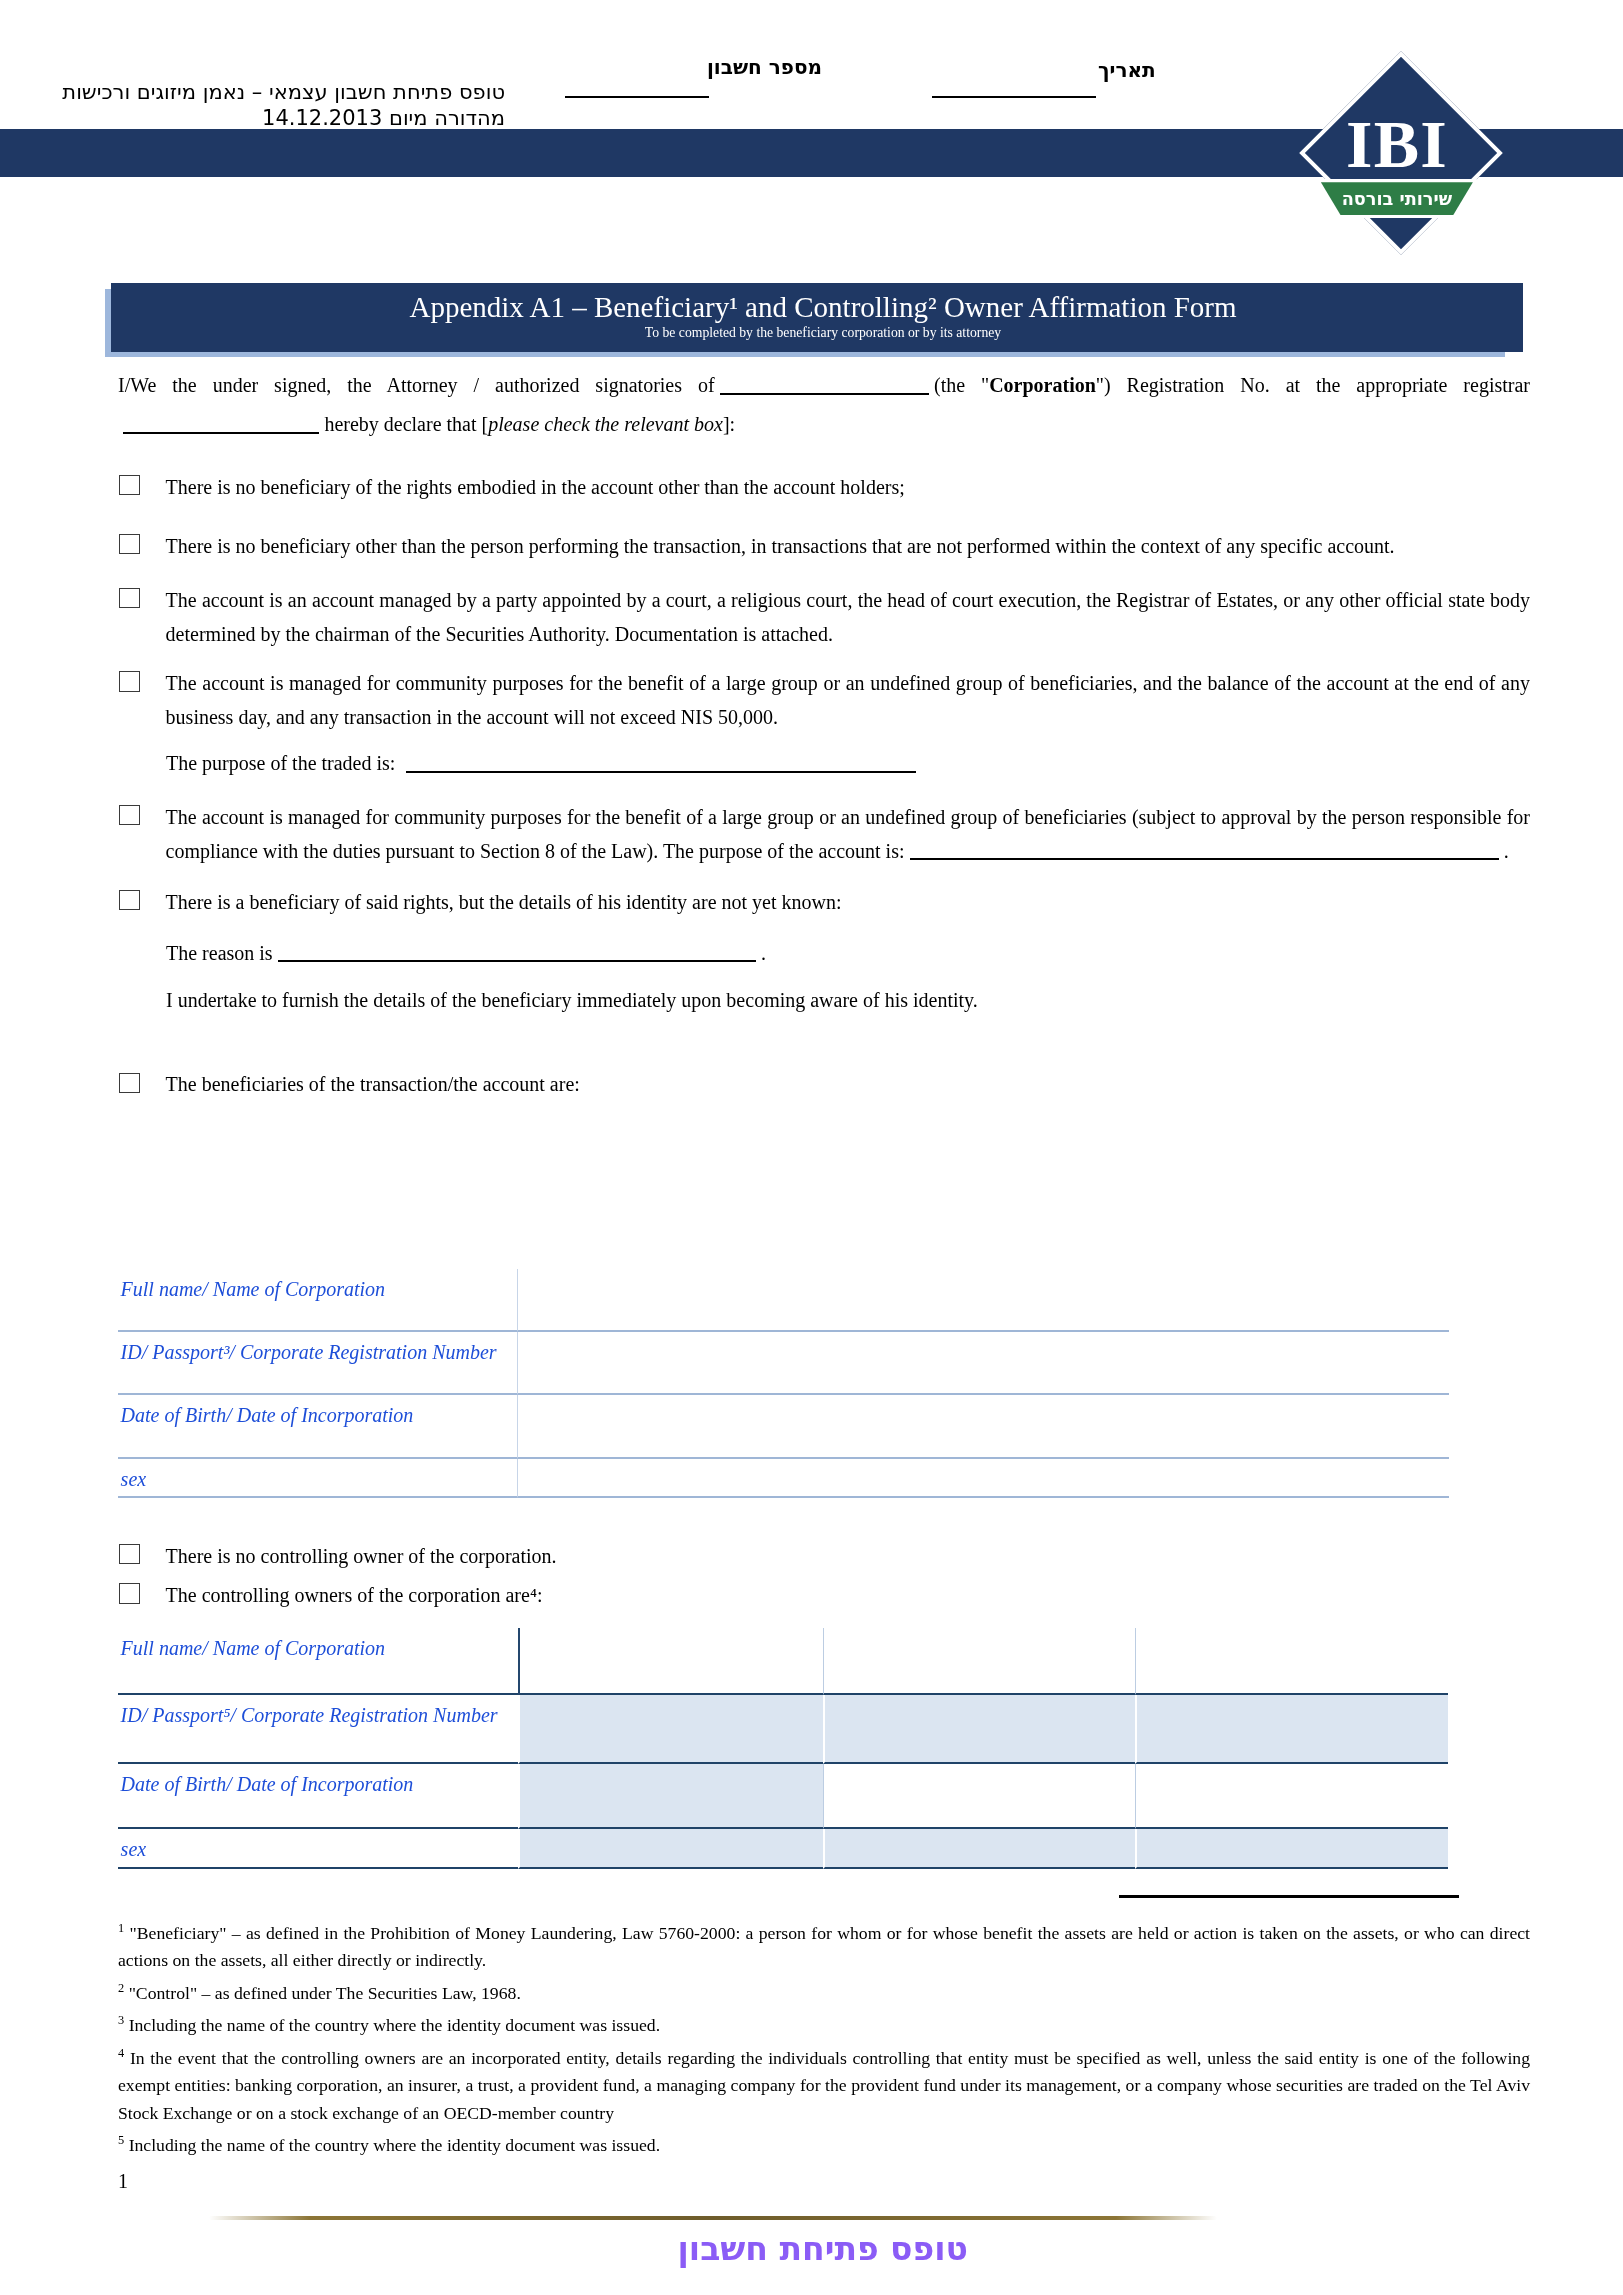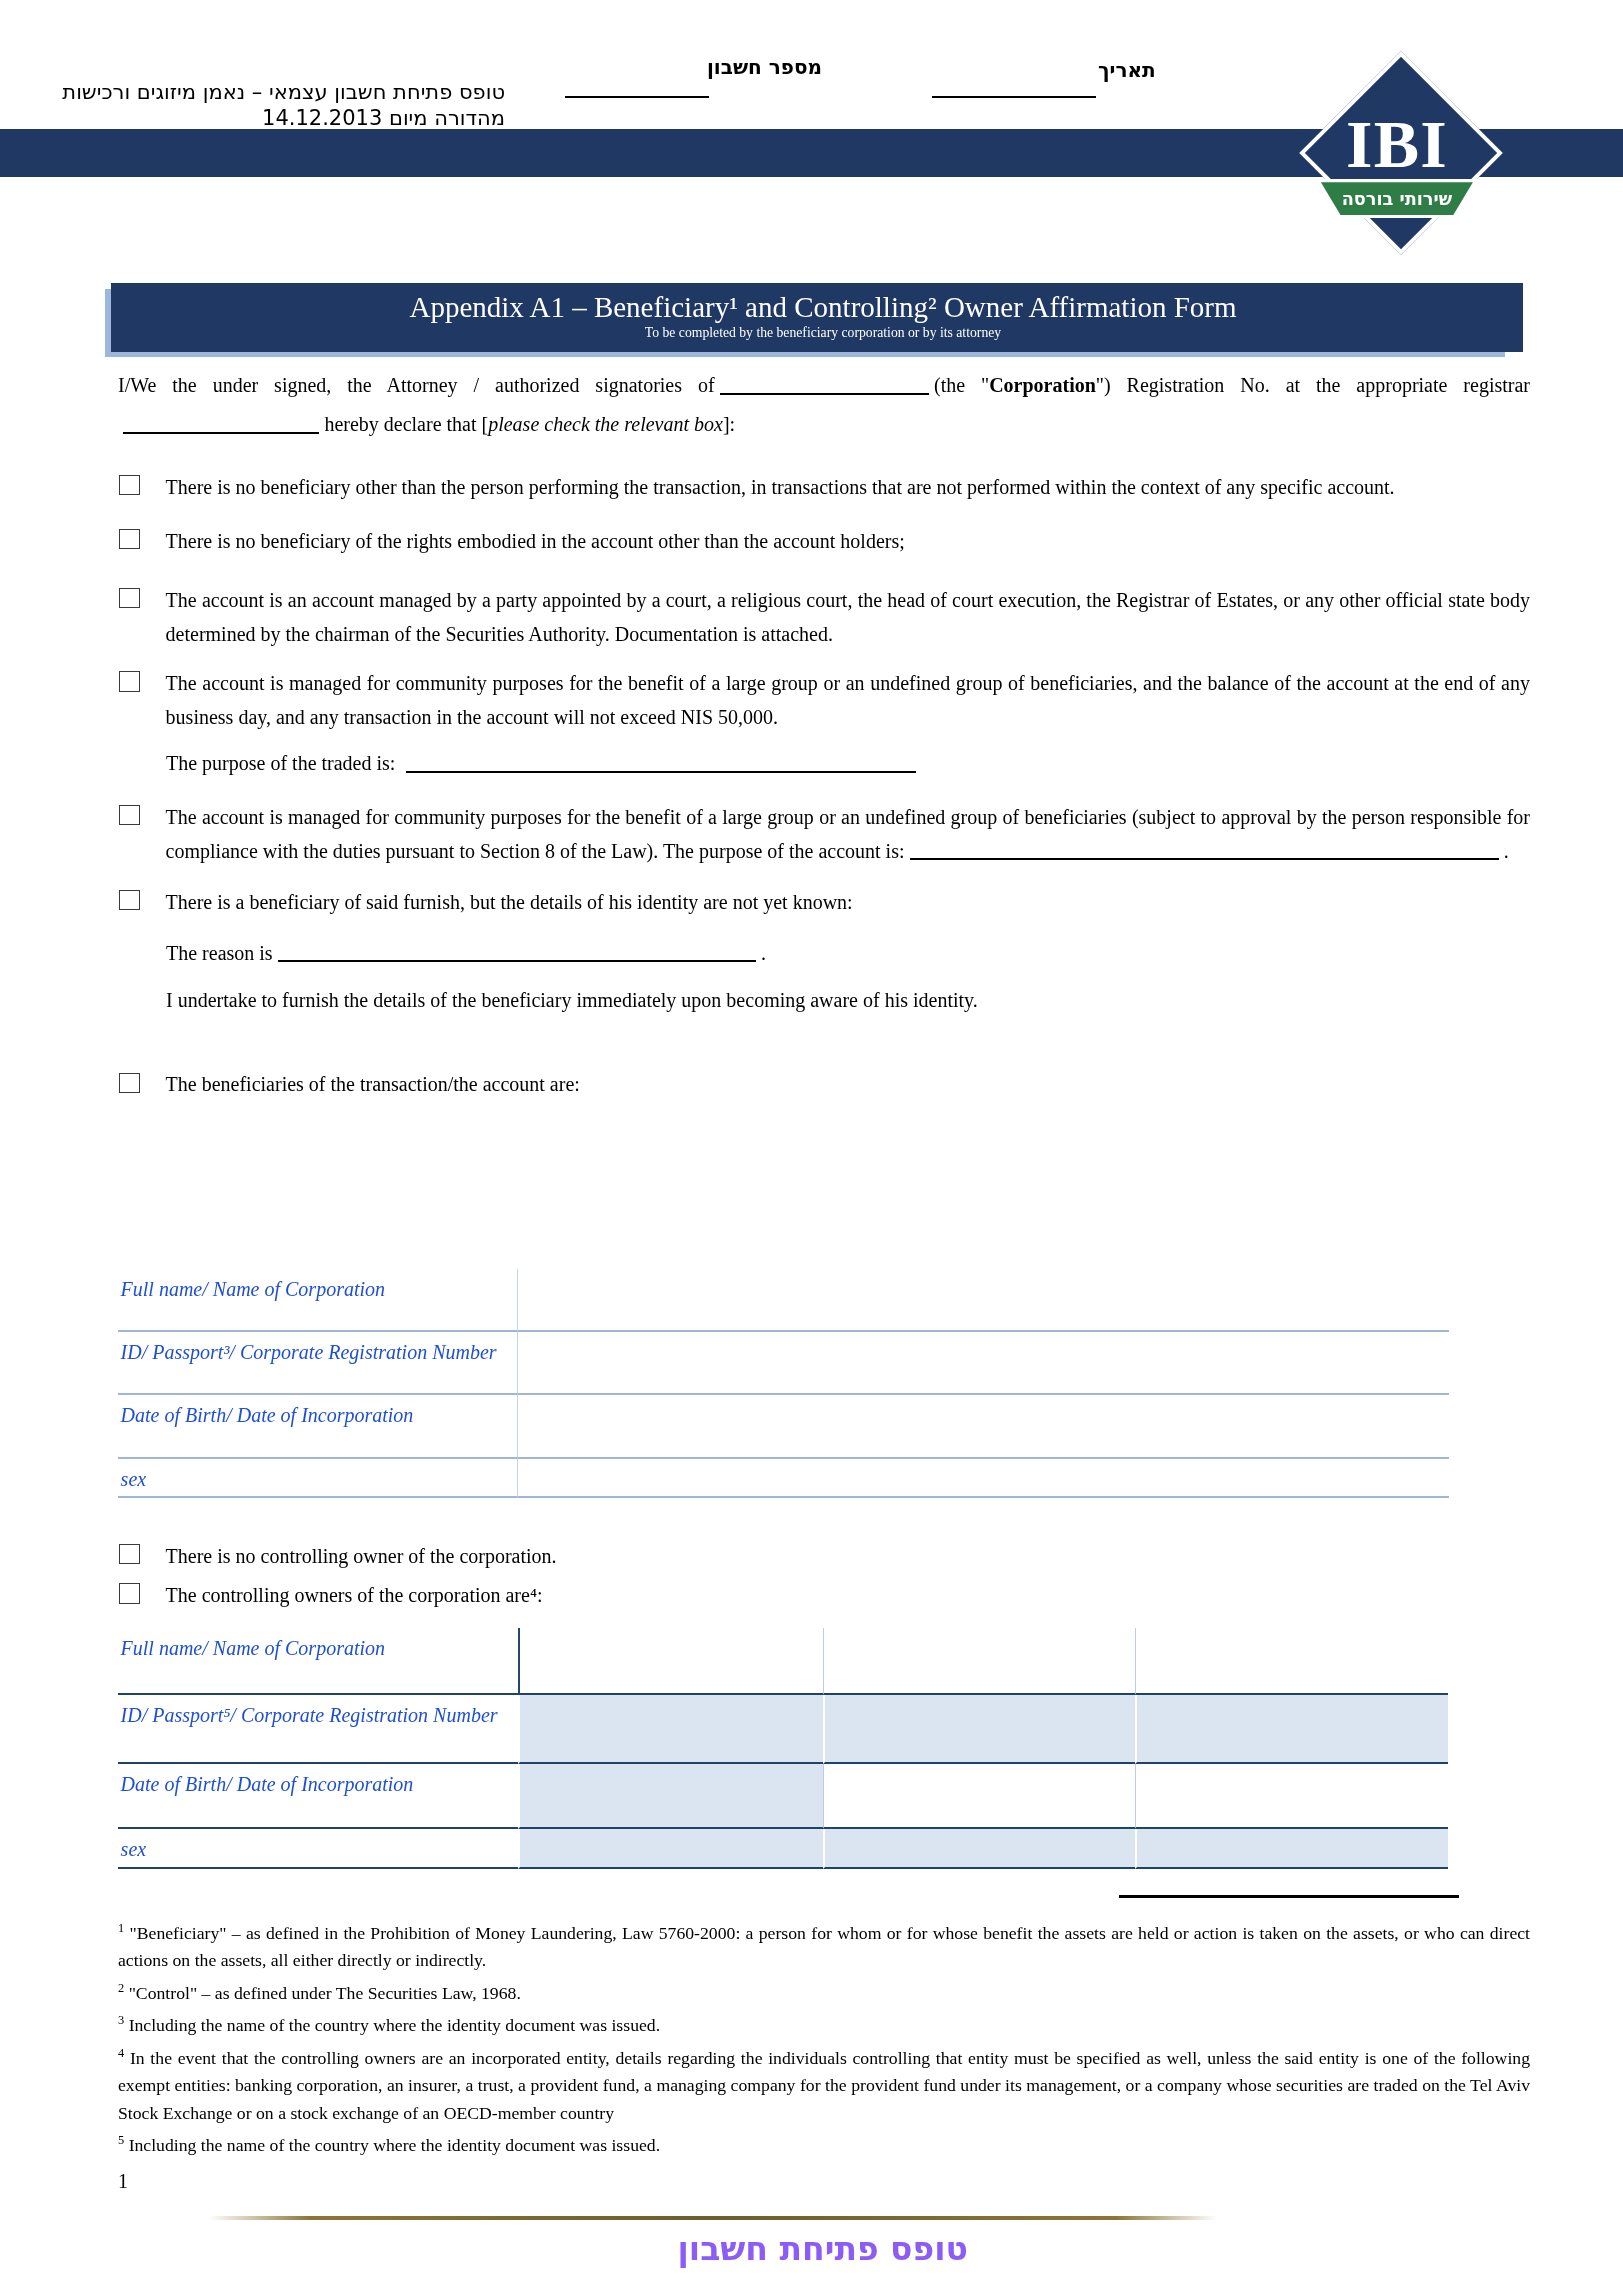--- a/index.html
+++ b/index.html
@@ -115,28 +115,28 @@
 <div class="abs title-shadow"></div>
 <div class="abs title-bar">
   <div class="title-main">Appendix A1 – Beneficiary¹ and Controlling² Owner Affirmation Form</div>
   <div class="title-sub">To be completed by the beneficiary corporation or by its attorney</div>
 </div>
 
 <div class="abs content">
 
   <p class="intro"><span>I/We the under signed, the Attorney / authorized signatories of</span><span class="blank" style="width:209px"></span><span>(the "</span><b>Corporation</b><span>") Registration No. at the appropriate registrar</span><span class="blank" style="width:196px"></span><span>hereby declare that [</span><i>please check the relevant box</i><span>]:</span></p>
 
+  <div class="ck-item mb38">
+    <span class="ckbox"></span>
+    <div class="ck-text">There is no beneficiary of the rights embodied in the account other than the account holders;</div>
+  </div>
+
   <div class="ck-item mb30">
     <span class="ckbox"></span>
     <div class="ck-text">There is no beneficiary other than the person performing the transaction, in transactions that are not performed within the context of any specific account.</div>
-  </div>
-
-  <div class="ck-item mb38">
-    <span class="ckbox"></span>
-    <div class="ck-text">There is no beneficiary of the rights embodied in the account other than the account holders;</div>
   </div>
 
   <div class="ck-item mb24">
     <span class="ckbox"></span>
     <div class="ck-text">The account is an account managed by a party appointed by a court, a religious court, the head of court execution, the Registrar of Estates, or any other official state body determined by the chairman of the Securities Authority. Documentation is attached.</div>
   </div>
 
   <div class="ck-item">
     <span class="ckbox"></span>
     <div class="ck-text">The account is managed for community purposes for the benefit of a large group or an undefined group of beneficiaries, and the balance of the account at the end of any business day, and any transaction in the account will not exceed NIS 50,000.</div>
@@ -146,21 +146,21 @@
     <span class="blank" style="width:510px"></span>
   </div>
 
   <div class="ck-item mb26">
     <span class="ckbox"></span>
     <div class="ck-text"><span>The account is managed for community purposes for the benefit of a large group or an undefined group of beneficiaries (subject to approval by the person responsible for compliance with the duties pursuant to Section 8 of the Law). The purpose of the account is:</span><span class="blank" style="width:589px"></span><span>.</span></div>
   </div>
 
   <div class="ck-item">
     <span class="ckbox"></span>
-    <div class="ck-text">There is a beneficiary of said furnish, but the details of his identity are not yet known:</div>
+    <div class="ck-text">There is a beneficiary of said rights, but the details of his identity are not yet known:</div>
   </div>
   <div class="sub-line mt26">
     <span>The reason is</span><span class="blank" style="width:478px"></span><span>.</span>
   </div>
   <div class="sub-line mt21">I undertake to furnish the details of the beneficiary immediately upon becoming aware of his identity.</div>
 
   <div class="ck-item mt77">
     <span class="ckbox"></span>
     <div class="ck-text">The beneficiaries of the transaction/the account are:</div>
   </div>

